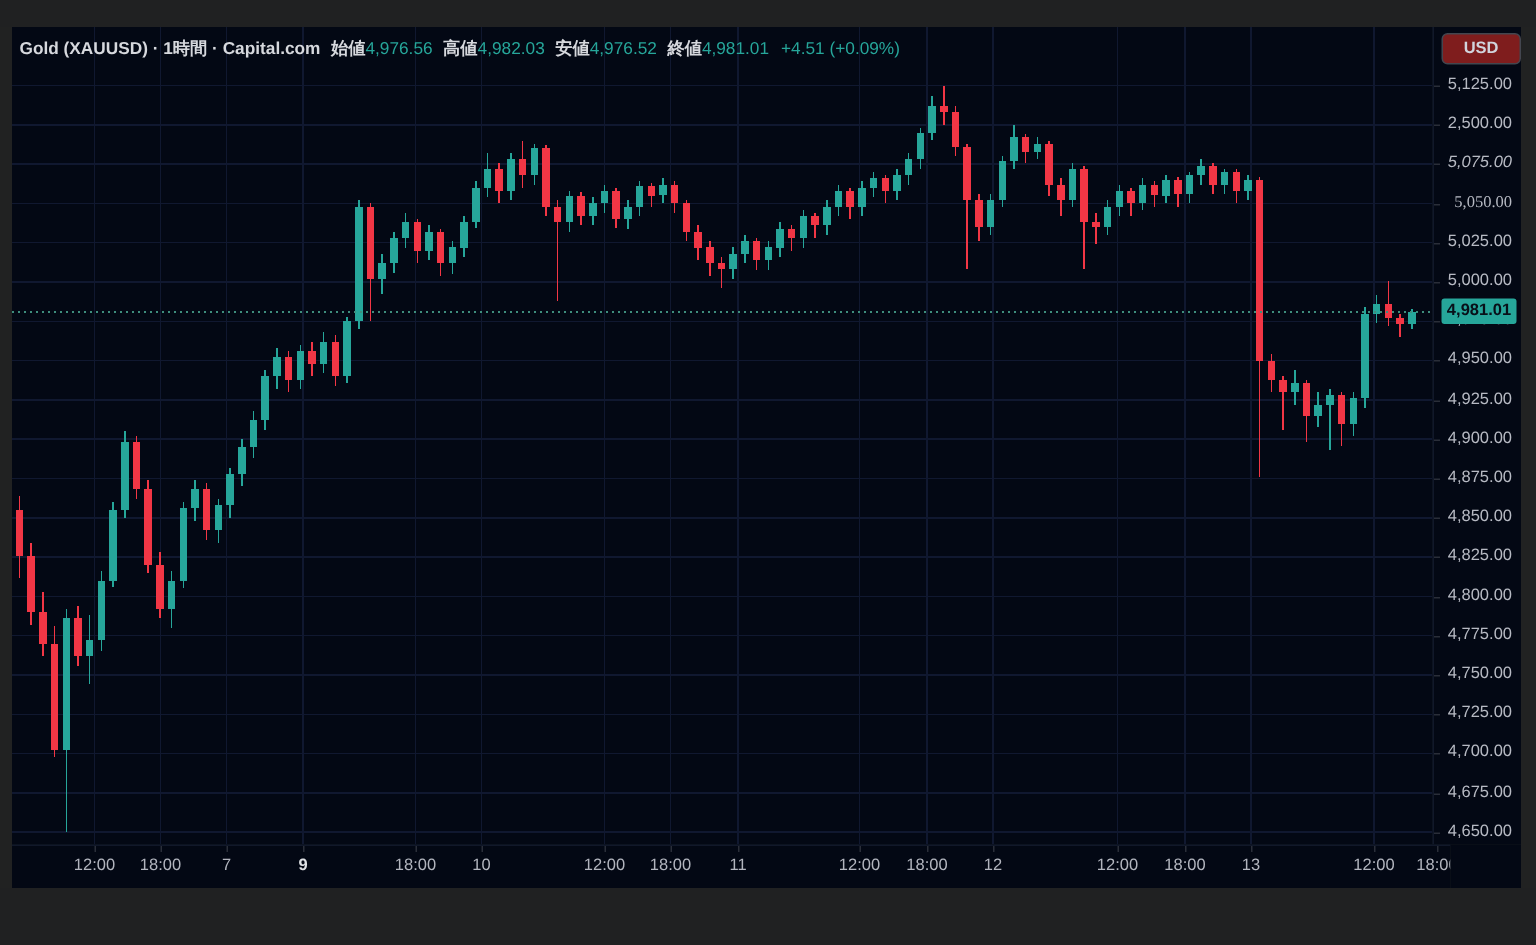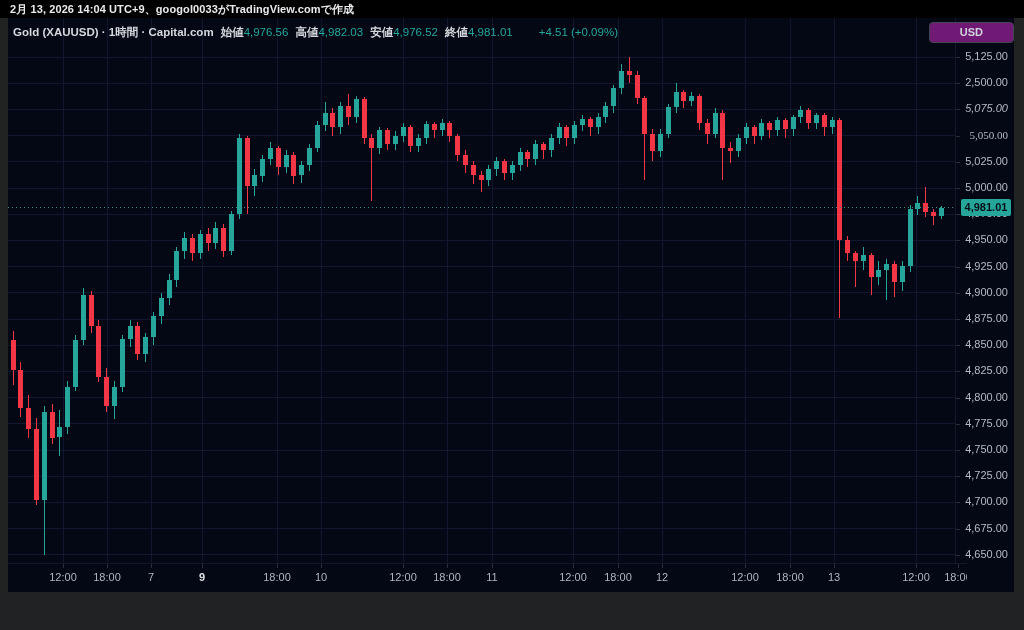--- a/index.html
+++ b/index.html
@@ -27,40 +27,37 @@
   #time-axis-pad { position:absolute; left:967px; top:545px; width:47px; height:29px; background:#030814; }
   .xtick { position:absolute; top:7px; transform:translateX(-50%); font-size:11px; color:#b2b5be; white-space:nowrap; }
   .xtick.bold { font-weight:700; color:#dfe1e5; }
   .xmark { position:absolute; top:0; width:1px; height:4px; background:#2a2e39; }
 
   
   #legend { position:absolute; left:13px; top:7px; font-size:11.5px; color:#d6d8dd; z-index:4;
             white-space:nowrap; font-weight:600; }
   #legend .val { color:#26a69a; font-weight:400;text-align:right; }
   #legend .seg { margin-right:7px; }
-  #legend .chg { color:#26a69a; font-weight:400; margin-left:19px; }
+  #legend .chg { color:#26a69a; font-weight:400; margin-left:1px; }
 
   
-  #usd-button { position:absolute; right:10px; top:4px; height:21px; padding:0 30px; background:#701a75;
+  #usd-button { position:absolute; right:10px; top:4px; height:21px; padding:0 14px; background:#7f1d1d;
                 border:1px solid #43464f; border-radius:4px; color:#d1d4dc; font-size:11px; font-weight:700;
                 line-height:19px; z-index:5; }
 
   
   #footer { position:absolute; left:0; top:592px; width:1024px; height:38px; background:#202122;
             display:flex; align-items:center; padding-left:14px; }
   #footer .brand { color:#c6c8cd; font-size:16px; font-weight:700; margin-left:8px; letter-spacing:.2px; }
 </style>
 </head>
 <body>
 
 <div id="app">
 
-  <div id="topbar">
-    <span>2月 13, 2026 14:04 UTC+9、googol0033がTradingView.comで作成</span>
-  </div>
 
   <div id="chart-area">
     <div id="pane">
       <svg id="pane-svg" width="947" height="545" viewBox="0 0 947 545" shape-rendering="crispEdges">
           <line x1="0" x2="947" y1="39.0" y2="39.0" stroke="#101830" stroke-width="1"></line>
           <line x1="0" x2="947" y1="65.2" y2="65.2" stroke="#101830" stroke-width="1"></line>
           <line x1="0" x2="947" y1="91.4" y2="91.4" stroke="#101830" stroke-width="1"></line>
           <line x1="0" x2="947" y1="117.6" y2="117.6" stroke="#101830" stroke-width="1"></line>
           <line x1="0" x2="947" y1="143.8" y2="143.8" stroke="#101830" stroke-width="1"></line>
           <line x1="0" x2="947" y1="170.0" y2="170.0" stroke="#101830" stroke-width="1"></line>

